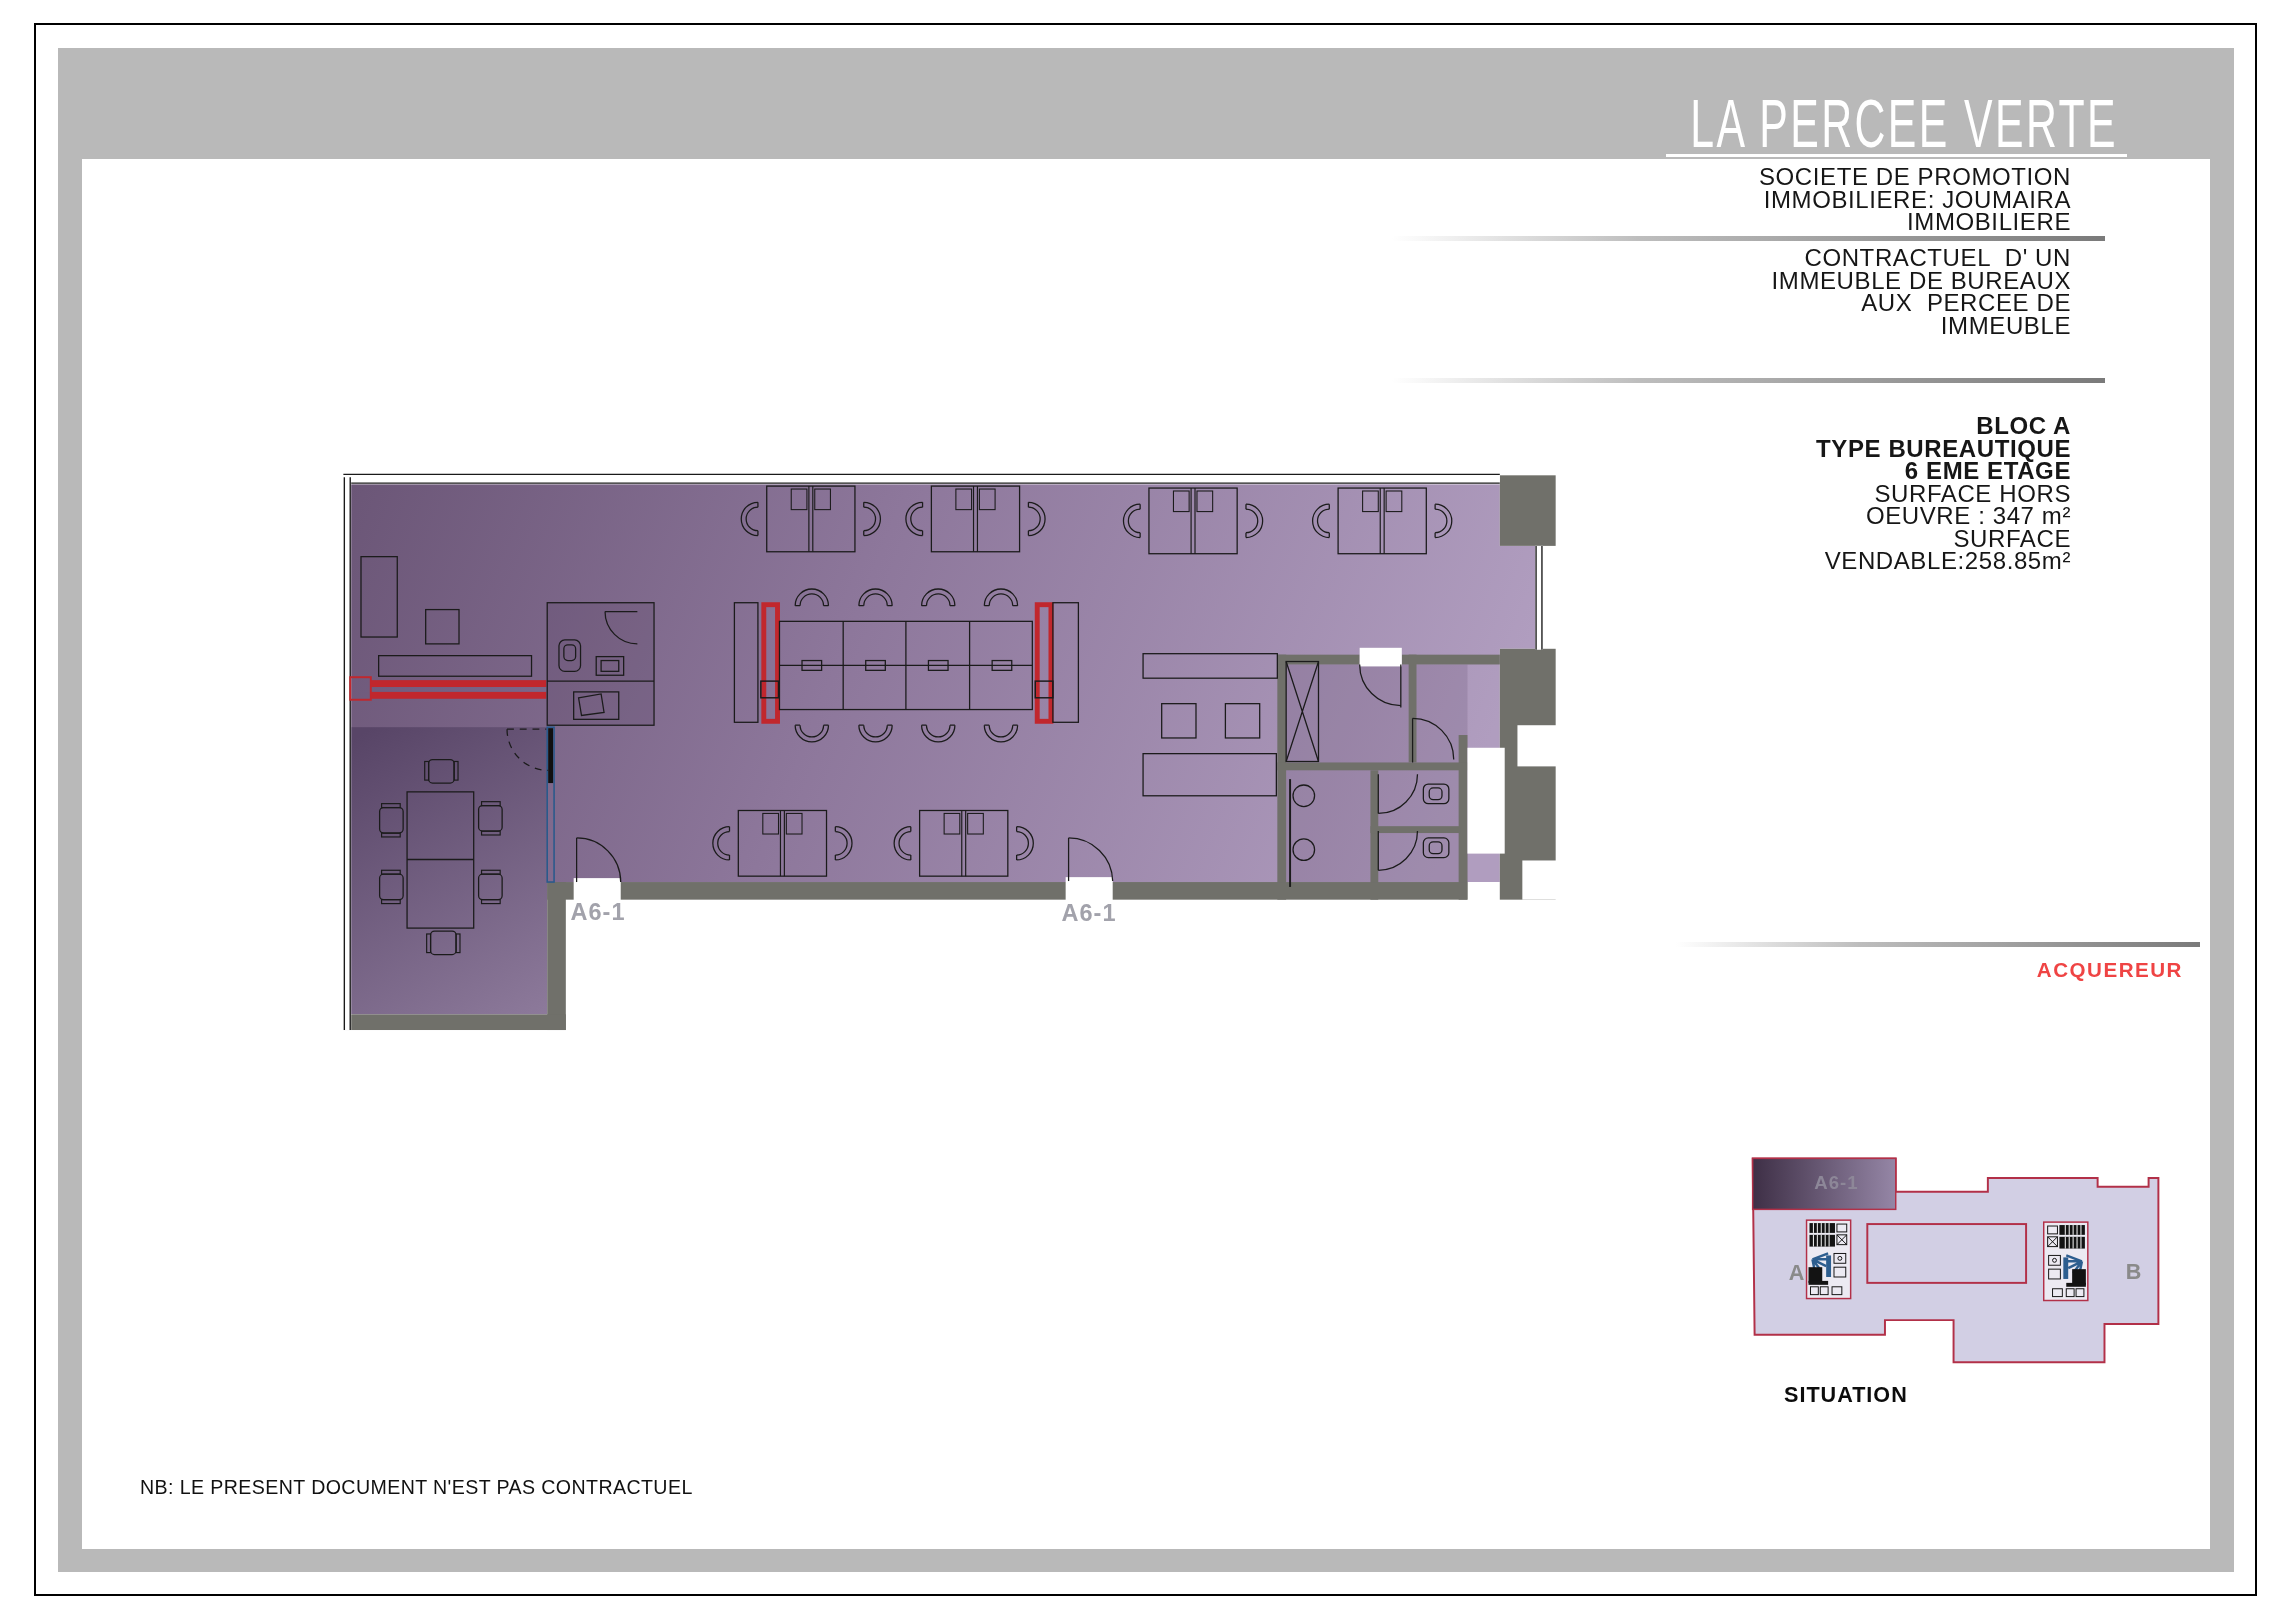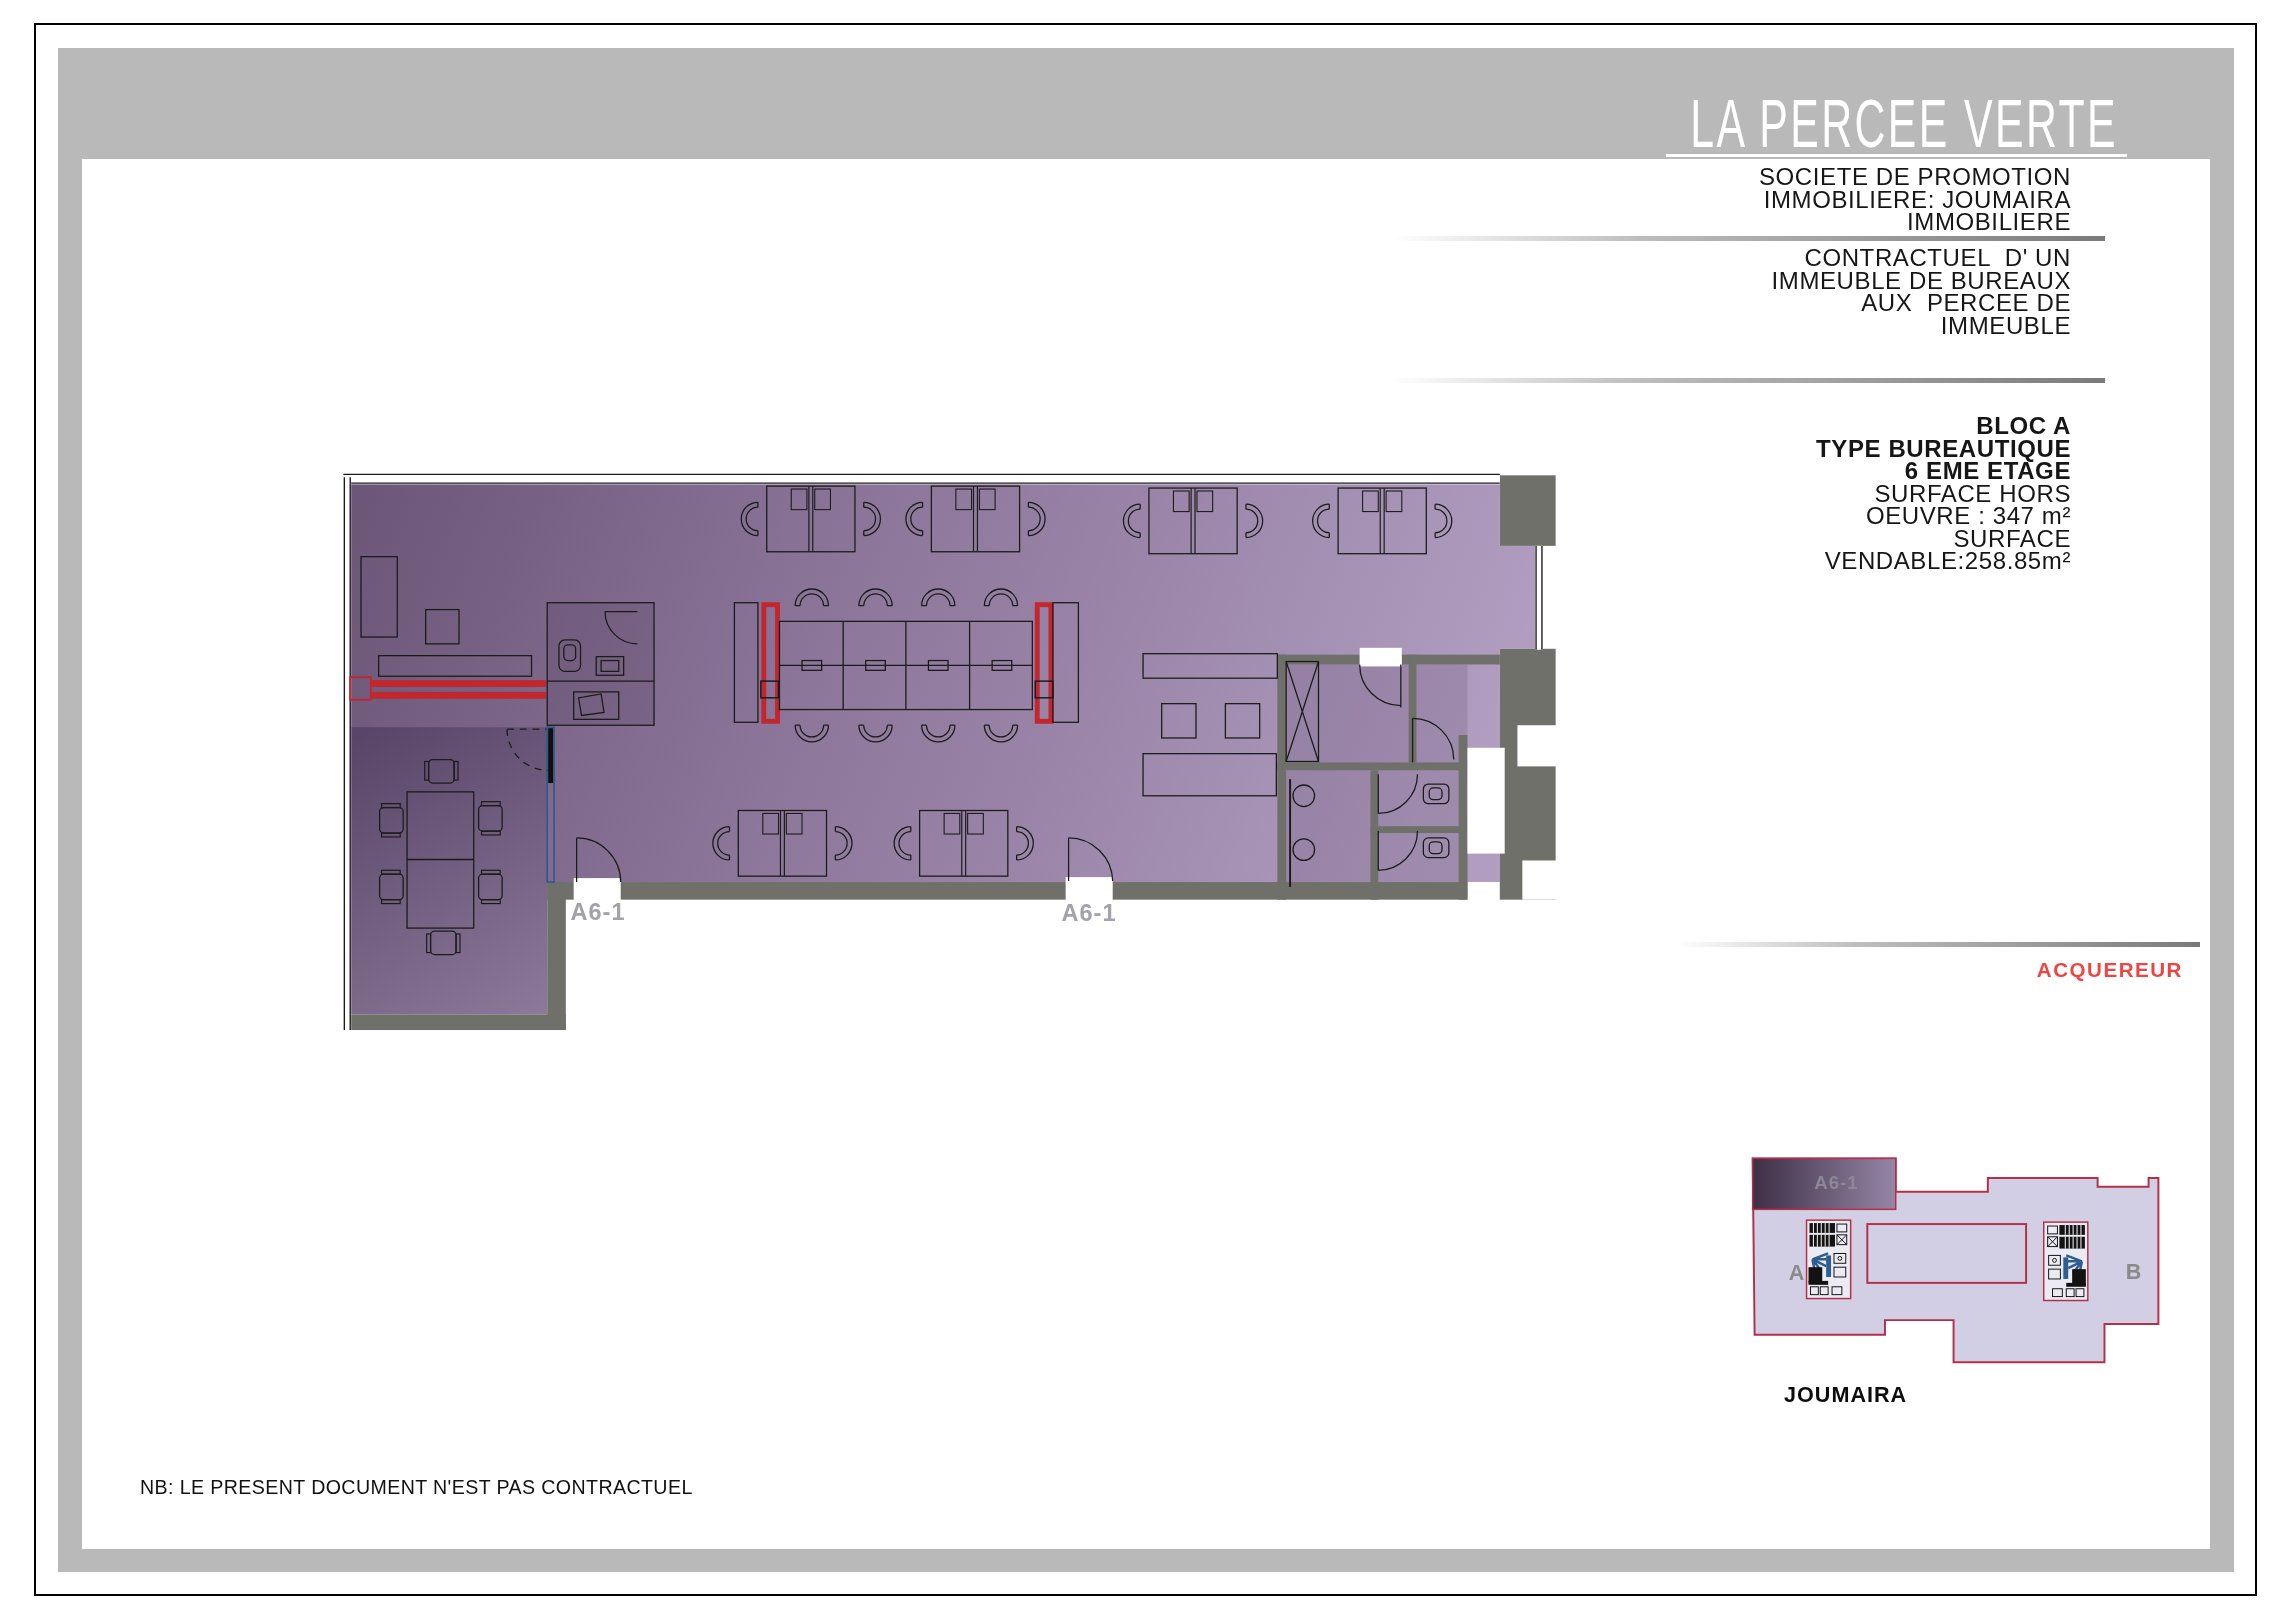--- a/index.html
+++ b/index.html
@@ -329,16 +329,16 @@
     <use href="#sitcore" transform="translate(2130,1247) scale(-1,1)"></use>
   </g>
 </svg>
 
 <div class="abs plan-label l1">A6-1</div>
 <div class="abs plan-label l2">A6-1</div>
 
 <div class="abs sit-unit-label">A6-1</div>
 <div class="abs sit-a">A</div>
 <div class="abs sit-b">B</div>
-<div class="abs sit-caption">JOUMAIRA</div>
+<div class="abs sit-caption">SITUATION</div>
 
 <div class="abs doc-note">NB: LE PRESENT DOCUMENT N'EST PAS CONTRACTUEL</div>
 
 
 </body></html>

